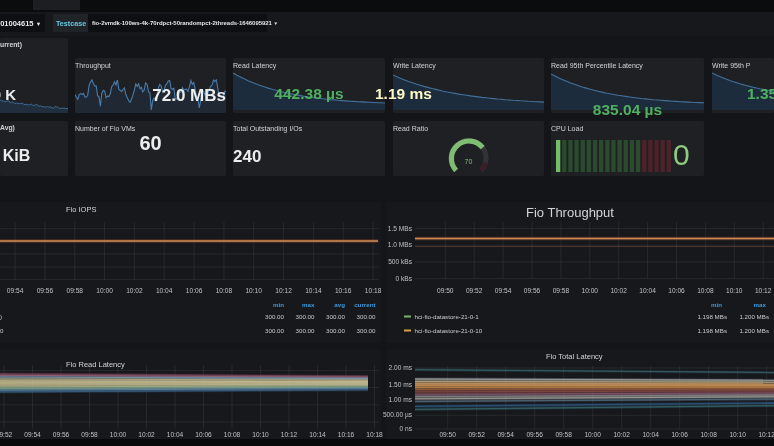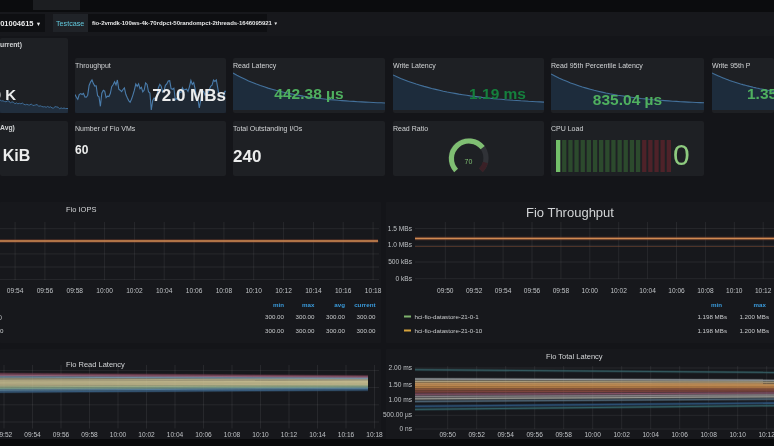--- a/index.html
+++ b/index.html
@@ -9,21 +9,21 @@
 .bigval{position:absolute;font-weight:700;white-space:nowrap}
 .axis{fill:#bfc2c5;font-size:6.6px;font-family:"Liberation Sans",sans-serif}
 .t{position:absolute;white-space:nowrap}
 </style></head><body>
 <div class="abs" style="left:0;top:0;width:774px;height:12px;background:#0b0c0e"></div>
 <div class="abs" style="left:33px;top:0;width:47px;height:10px;background:#1c1e21"></div>
 <div class="abs" style="left:0;top:12px;width:774px;height:24px;background:#17181c"></div>
 <div class="abs" style="left:-26px;top:14px;width:71px;height:18px;background:#0e0f12"></div>
 <div class="t" style="left:-4px;top:19px;font-size:7.5px;font-weight:700;color:#e8e9ea">301004615 <span style="font-size:5.5px">▼</span></div>
 <div class="abs" style="left:53px;top:14px;width:35px;height:18px;background:#202328"></div>
-<div class="t" style="left:56px;top:19px;font-size:7.2px;font-weight:400;color:#62c8dc">Testcase</div>
+<div class="t" style="left:56px;top:19px;font-size:7.2px;font-weight:700;color:#62c8dc">Testcase</div>
 <div class="abs" style="left:88px;top:14px;width:179px;height:18px;background:#0e0f12"></div>
 <div class="t" style="left:92px;top:20px;font-size:6px;font-weight:700;color:#e4e5e6;letter-spacing:-0.05px">fio-2vmdk-100ws-4k-70rdpct-50randompct-2threads-1646095921 <span style="font-size:4.5px">▼</span></div>
 <div class="panel" style="left:0;top:38px;width:68px;height:75px"></div>
 <div class="t" style="left:0px;top:41px;font-size:6.8px;font-weight:700;color:#d2d4d6">urrent)</div>
 <svg class="abs" style="left:0;top:38px" width="68" height="75">
     <path d="M0.0,62.0 L1.5,62.9 L3.0,62.8 L4.5,63.5 L6.0,63.8 L7.4,62.9 L8.9,63.0 L10.4,64.9 L11.9,63.9 L13.4,64.1 L14.9,65.8 L16.4,64.9 L17.9,65.8 L19.4,65.3 L20.9,65.8 L22.3,65.0 L23.8,66.2 L25.3,66.8 L26.8,66.3 L28.3,66.9 L29.8,67.0 L31.3,65.9 L32.8,67.5 L34.3,67.3 L35.7,66.9 L37.2,66.5 L38.7,68.4 L40.2,67.8 L41.7,68.4 L43.2,68.9 L44.7,68.7 L46.2,69.3 L47.7,68.4 L49.1,69.4 L50.6,68.8 L52.1,70.0 L53.6,70.0 L55.1,68.6 L56.6,68.9 L58.1,69.2 L59.6,70.8 L61.1,69.9 L62.6,70.5 L64.0,70.0 L65.5,70.6 L67.0,70.5 L68.5,70.5 L70.0,71.2 L70,75 L0,75 Z" fill="rgba(42,80,118,0.30)"></path>
     <path d="M0.0,62.0 L1.5,62.9 L3.0,62.8 L4.5,63.5 L6.0,63.8 L7.4,62.9 L8.9,63.0 L10.4,64.9 L11.9,63.9 L13.4,64.1 L14.9,65.8 L16.4,64.9 L17.9,65.8 L19.4,65.3 L20.9,65.8 L22.3,65.0 L23.8,66.2 L25.3,66.8 L26.8,66.3 L28.3,66.9 L29.8,67.0 L31.3,65.9 L32.8,67.5 L34.3,67.3 L35.7,66.9 L37.2,66.5 L38.7,68.4 L40.2,67.8 L41.7,68.4 L43.2,68.9 L44.7,68.7 L46.2,69.3 L47.7,68.4 L49.1,69.4 L50.6,68.8 L52.1,70.0 L53.6,70.0 L55.1,68.6 L56.6,68.9 L58.1,69.2 L59.6,70.8 L61.1,69.9 L62.6,70.5 L64.0,70.0 L65.5,70.6 L67.0,70.5 L68.5,70.5 L70.0,71.2" fill="none" stroke="#3e6c97" stroke-width="1.0"></path>
   </svg>
 <div class="bigval" style="left:-28px;top:86px;font-size:15px;color:#eceded">30.0 K</div>
 <div class="panel" style="left:75px;top:58px;width:151px;height:55px"></div>
@@ -39,41 +39,41 @@
     <path d="M0.0,15.0 L3.9,17.2 L7.8,19.2 L11.7,21.1 L15.6,22.9 L19.5,24.5 L23.4,26.1 L27.3,27.5 L31.2,28.8 L35.1,30.1 L39.0,31.2 L42.9,32.3 L46.8,33.3 L50.7,34.3 L54.6,35.1 L58.5,35.9 L62.4,36.7 L66.3,37.4 L70.2,38.1 L74.1,38.7 L77.9,39.2 L81.8,39.8 L85.7,40.3 L89.6,40.7 L93.5,41.2 L97.4,41.6 L101.3,41.9 L105.2,42.3 L109.1,42.6 L113.0,42.9 L116.9,43.2 L120.8,43.4 L124.7,43.7 L128.6,43.9 L132.5,44.1 L136.4,44.3 L140.3,44.5 L144.2,44.7 L148.1,44.8 L152.0,45.0 L152,52 L0,52 Z" fill="rgba(28,56,84,0.50)"></path>
     <path d="M0.0,15.0 L3.9,17.2 L7.8,19.2 L11.7,21.1 L15.6,22.9 L19.5,24.5 L23.4,26.1 L27.3,27.5 L31.2,28.8 L35.1,30.1 L39.0,31.2 L42.9,32.3 L46.8,33.3 L50.7,34.3 L54.6,35.1 L58.5,35.9 L62.4,36.7 L66.3,37.4 L70.2,38.1 L74.1,38.7 L77.9,39.2 L81.8,39.8 L85.7,40.3 L89.6,40.7 L93.5,41.2 L97.4,41.6 L101.3,41.9 L105.2,42.3 L109.1,42.6 L113.0,42.9 L116.9,43.2 L120.8,43.4 L124.7,43.7 L128.6,43.9 L132.5,44.1 L136.4,44.3 L140.3,44.5 L144.2,44.7 L148.1,44.8 L152.0,45.0" fill="none" stroke="#44719b" stroke-width="1.1"></path>
   </svg>
 <div class="bigval" style="left:233px;top:85px;width:152px;text-align:center;font-size:15.5px;color:#4fb05f">442.38 µs</div>
 <div class="panel" style="left:393px;top:58px;width:151px;height:55px"></div>
 <div class="ptitle" style="left:393px;top:62px;width:151px;font-size:7px">Write Latency</div>
 <svg class="abs" style="left:393px;top:58px" width="151" height="55">
     <path d="M0.0,17.0 L3.9,18.7 L7.7,20.4 L11.6,21.9 L15.5,23.4 L19.4,24.7 L23.2,26.0 L27.1,27.2 L31.0,28.4 L34.8,29.4 L38.7,30.5 L42.6,31.4 L46.5,32.3 L50.3,33.2 L54.2,34.0 L58.1,34.7 L61.9,35.4 L65.8,36.1 L69.7,36.7 L73.6,37.3 L77.4,37.9 L81.3,38.4 L85.2,38.9 L89.1,39.4 L92.9,39.8 L96.8,40.2 L100.7,40.6 L104.5,41.0 L108.4,41.3 L112.3,41.7 L116.2,42.0 L120.0,42.3 L123.9,42.5 L127.8,42.8 L131.6,43.0 L135.5,43.3 L139.4,43.5 L143.3,43.7 L147.1,43.9 L151.0,44.1 L151,52 L0,52 Z" fill="rgba(28,56,84,0.50)"></path>
     <path d="M0.0,17.0 L3.9,18.7 L7.7,20.4 L11.6,21.9 L15.5,23.4 L19.4,24.7 L23.2,26.0 L27.1,27.2 L31.0,28.4 L34.8,29.4 L38.7,30.5 L42.6,31.4 L46.5,32.3 L50.3,33.2 L54.2,34.0 L58.1,34.7 L61.9,35.4 L65.8,36.1 L69.7,36.7 L73.6,37.3 L77.4,37.9 L81.3,38.4 L85.2,38.9 L89.1,39.4 L92.9,39.8 L96.8,40.2 L100.7,40.6 L104.5,41.0 L108.4,41.3 L112.3,41.7 L116.2,42.0 L120.0,42.3 L123.9,42.5 L127.8,42.8 L131.6,43.0 L135.5,43.3 L139.4,43.5 L143.3,43.7 L147.1,43.9 L151.0,44.1" fill="none" stroke="#44719b" stroke-width="1.1"></path>
   </svg>
-<div class="bigval" style="left:375px;top:85px;width:151px;text-align:right;font-size:15.5px;color:#15803d">1.19 ms</div>
+<div class="bigval" style="left:375px;top:85px;width:151px;text-align:left;font-size:15.5px;color:#fef9c3">1.19 ms</div>
 <div class="panel" style="left:551px;top:58px;width:153px;height:55px"></div>
 <div class="ptitle" style="left:551px;top:62px;width:153px;font-size:7px">Read 95th Percentile Latency</div>
 <svg class="abs" style="left:551px;top:58px" width="153" height="55">
     <path d="M0.0,16.0 L3.9,18.0 L7.8,19.9 L11.8,21.7 L15.7,23.3 L19.6,24.9 L23.5,26.3 L27.5,27.7 L31.4,29.0 L35.3,30.1 L39.2,31.2 L43.2,32.3 L47.1,33.2 L51.0,34.1 L54.9,35.0 L58.8,35.8 L62.8,36.5 L66.7,37.2 L70.6,37.8 L74.5,38.4 L78.5,39.0 L82.4,39.5 L86.3,40.0 L90.2,40.5 L94.2,40.9 L98.1,41.3 L102.0,41.7 L105.9,42.0 L109.8,42.3 L113.8,42.6 L117.7,42.9 L121.6,43.2 L125.5,43.4 L129.5,43.7 L133.4,43.9 L137.3,44.1 L141.2,44.3 L145.2,44.5 L149.1,44.6 L153.0,44.8 L153,52 L0,52 Z" fill="rgba(28,56,84,0.50)"></path>
     <path d="M0.0,16.0 L3.9,18.0 L7.8,19.9 L11.8,21.7 L15.7,23.3 L19.6,24.9 L23.5,26.3 L27.5,27.7 L31.4,29.0 L35.3,30.1 L39.2,31.2 L43.2,32.3 L47.1,33.2 L51.0,34.1 L54.9,35.0 L58.8,35.8 L62.8,36.5 L66.7,37.2 L70.6,37.8 L74.5,38.4 L78.5,39.0 L82.4,39.5 L86.3,40.0 L90.2,40.5 L94.2,40.9 L98.1,41.3 L102.0,41.7 L105.9,42.0 L109.8,42.3 L113.8,42.6 L117.7,42.9 L121.6,43.2 L125.5,43.4 L129.5,43.7 L133.4,43.9 L137.3,44.1 L141.2,44.3 L145.2,44.5 L149.1,44.6 L153.0,44.8" fill="none" stroke="#44719b" stroke-width="1.1"></path>
   </svg>
-<div class="bigval" style="left:551px;top:91px;width:153px;text-align:center;font-size:15.5px;color:#4fb05f">835.04 µs</div>
+<div class="bigval" style="left:551px;top:101px;width:153px;text-align:center;font-size:15.5px;color:#4fb05f">835.04 µs</div>
 <div class="panel" style="left:712px;top:58px;width:62px;height:55px"></div>
 <div class="ptitle" style="left:712px;top:62px;width:62px;font-size:7px">Write 95th P</div>
 <svg class="abs" style="left:712px;top:58px" width="62" height="55">
     <path d="M0.0,15.0 L1.6,15.8 L3.2,16.5 L4.8,17.2 L6.4,17.9 L7.9,18.6 L9.5,19.3 L11.1,19.9 L12.7,20.6 L14.3,21.2 L15.9,21.8 L17.5,22.4 L19.1,22.9 L20.7,23.5 L22.3,24.0 L23.8,24.5 L25.4,25.0 L27.0,25.5 L28.6,26.0 L30.2,26.4 L31.8,26.9 L33.4,27.3 L35.0,27.7 L36.6,28.1 L38.2,28.5 L39.7,28.9 L41.3,29.3 L42.9,29.6 L44.5,30.0 L46.1,30.3 L47.7,30.7 L49.3,31.0 L50.9,31.3 L52.5,31.6 L54.1,31.9 L55.6,32.2 L57.2,32.5 L58.8,32.7 L60.4,33.0 L62.0,33.3 L62,52 L0,52 Z" fill="rgba(28,56,84,0.50)"></path>
     <path d="M0.0,15.0 L1.6,15.8 L3.2,16.5 L4.8,17.2 L6.4,17.9 L7.9,18.6 L9.5,19.3 L11.1,19.9 L12.7,20.6 L14.3,21.2 L15.9,21.8 L17.5,22.4 L19.1,22.9 L20.7,23.5 L22.3,24.0 L23.8,24.5 L25.4,25.0 L27.0,25.5 L28.6,26.0 L30.2,26.4 L31.8,26.9 L33.4,27.3 L35.0,27.7 L36.6,28.1 L38.2,28.5 L39.7,28.9 L41.3,29.3 L42.9,29.6 L44.5,30.0 L46.1,30.3 L47.7,30.7 L49.3,31.0 L50.9,31.3 L52.5,31.6 L54.1,31.9 L55.6,32.2 L57.2,32.5 L58.8,32.7 L60.4,33.0 L62.0,33.3" fill="none" stroke="#44719b" stroke-width="1.1"></path>
   </svg>
 <div class="bigval" style="left:747px;top:85px;font-size:15.5px;color:#4fb05f">1.35 ms</div>
 <div class="panel" style="left:0;top:121px;width:68px;height:55px"></div>
 <div class="t" style="left:0px;top:124px;font-size:6.8px;font-weight:700;color:#d2d4d6">Avg)</div>
 <div class="bigval" style="left:-24px;top:147px;font-size:16px;color:#eceded">4.0 KiB</div>
 <div class="panel" style="left:75px;top:121px;width:151px;height:55px"></div>
 <div class="ptitle" style="left:75px;top:125px;width:151px;font-size:7px">Number of Fio VMs</div>
-<div class="bigval" style="left:75px;top:143px;width:151px;font-size:12px;color:#eceded">60</div>
+<div class="bigval" style="left:75px;top:132px;width:151px;text-align:center;font-size:20px;color:#eceded">60</div>
 <div class="panel" style="left:233px;top:121px;width:152px;height:55px"></div>
 <div class="ptitle" style="left:233px;top:125px;width:152px;font-size:7px">Total Outstanding I/Os</div>
 <div class="bigval" style="left:233px;top:147px;width:152px;text-align:left;font-size:17px;color:#eceded">240</div>
 <div class="panel" style="left:393px;top:121px;width:151px;height:55px"></div>
 <div class="ptitle" style="left:393px;top:125px;width:151px;font-size:7px">Read Ratio</div>
 <svg class="abs" style="left:0;top:0" width="774" height="200">
     <path d="M456.1,170.4 A17.5,17.5 0 1 1 480.9,170.4" stroke="#303237" stroke-width="5.2" fill="none"></path>
     <path d="M485.4,162.5 A17.5,17.5 0 0 1 480.9,170.4" stroke="#3a2026" stroke-width="5.2" fill="none"></path>
     <path d="M456.1,170.4 A17.5,17.5 0 1 1 482.7,147.7" stroke="#7fbe72" stroke-width="5.2" fill="none"></path>
     <text x="468.5" y="163.5" text-anchor="middle" font-size="7" fill="#7fbe72" font-family="Liberation Sans">70</text>

